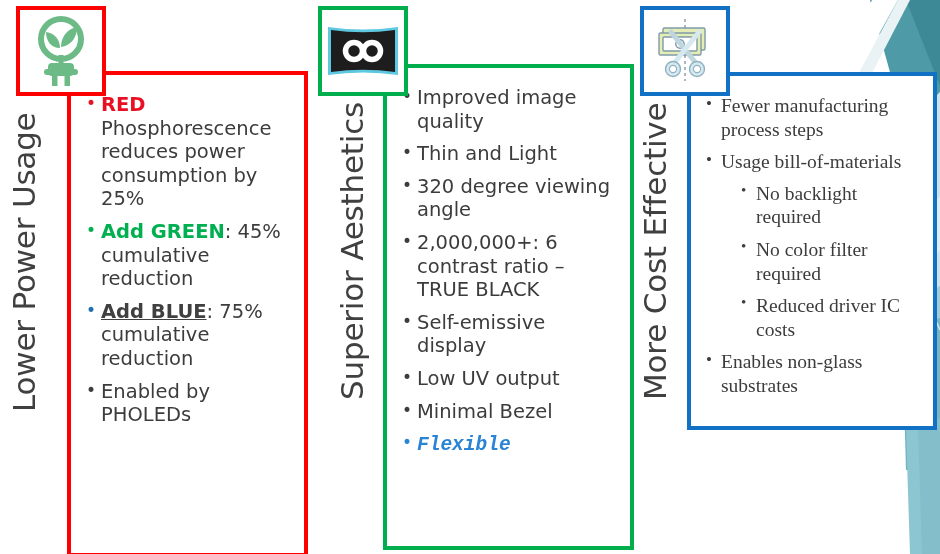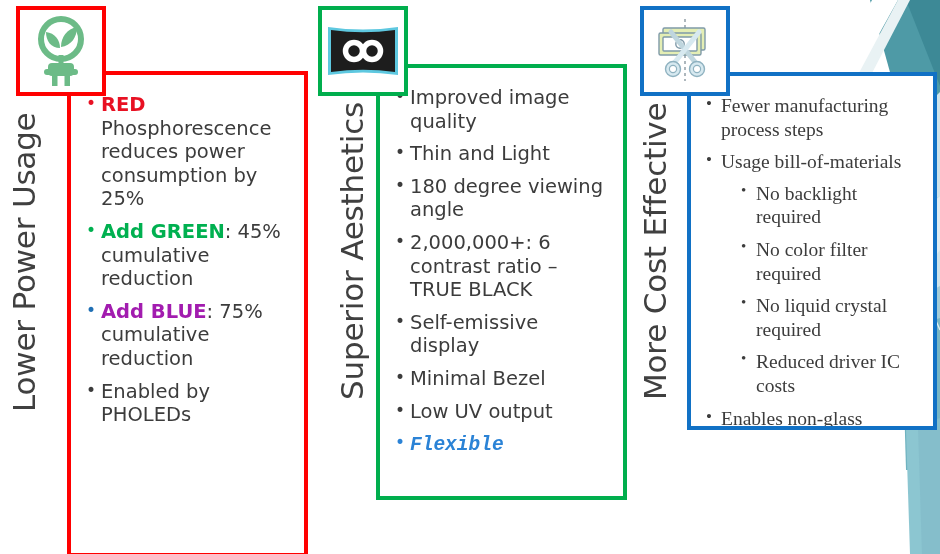--- a/index.html
+++ b/index.html
@@ -97,33 +97,33 @@
   ul.sub > li::before {
     content: "\2022";
     position: absolute; left: 0; top: -2px;
     font-size: 15px;
     color: #3c3c3c;
     line-height: 1.35;
   }
 
   .kw-red   { color: #e81123; font-weight: bold; }
   .kw-green { color: #00b050; font-weight: bold; margin-top: 12px; }
-  .kw-blue  { color: #a21caf; font-weight: bold; }
+  .kw-blue  { color: #404040; font-weight: bold; text-decoration: underline; }
   .flex-txt { color: #2b83d6; font-weight: bold; font-style: italic; font-family: Liberation Mono, monospace; }
 
   
   #col1 { left: 0; width: 320px; }
   #col1 .icon-box     { left: 16px; border-color: #ff0000; }
   #col1 .content-box  { left: 67px; top: 71px; width: 241px; height: 486px; border-color: #ff0000; }
   #col1 .vlabel       { left: 6px; top: 412px; }
 
   
   #col2 { left: 310px; width: 340px; }
   #col2 .icon-box     { left: 8px; border-color: #00ae4d; }
-  #col2 .content-box  { left: 66px; top: 64px; width: 251px; height: 436px; border-color: #00ae4d; }
+  #col2 .content-box  { left: 73px; top: 64px; width: 251px; height: 486px; border-color: #00ae4d; }
   #col2 .vlabel       { left: 24px; top: 400px; }
 
   
   #col3 { left: 635px; width: 305px; }
   #col3 .icon-box     { left: 5px; border-color: #1171c5; }
   #col3 .content-box  { left: 52px; top: 72px; width: 250px; height: 358px; border-color: #1171c5; font-family: Liberation Serif, serif; }
   #col3 .vlabel       { left: 2px; top: 400px; }
 
   .icon-svg { display: block; }
 </style>
@@ -189,25 +189,25 @@
       </svg>
     </div>
 
     <div class="vlabel">Superior Aesthetics</div>
 
     <div class="content-box">
       <div class="content-inner">
         <ul class="bl">
           <li><span>Improved image quality</span></li>
           <li><span>Thin and Light</span></li>
-          <li><span>180 degree viewing angle</span></li>
+          <li><span>320 degree viewing angle</span></li>
           <li><span>2,000,000+: 6 contrast ratio – TRUE BLACK</span></li>
           <li><span>Self-emissive display</span></li>
+          <li><span>Low UV output</span></li>
           <li><span>Minimal Bezel</span></li>
-          <li><span>Low UV output</span></li>
           <li class="b-flex"><span class="flex-txt">Flexible</span></li>
         </ul>
       </div>
     </div>
   </div>
 
   <div class="col" id="col3">
 
     <div class="icon-box">
       <svg class="icon-svg" width="72" height="72" viewBox="0 0 72 72">
@@ -232,21 +232,20 @@
     <div class="vlabel">More Cost Effective</div>
 
     <div class="content-box">
       <div class="content-inner">
         <ul class="bl">
           <li><span>Fewer manufacturing process steps</span></li>
           <li><span>Usage bill-of-materials</span>
             <ul class="sub">
               <li><span>No backlight required</span></li>
               <li><span>No color filter required</span></li>
-              <li><span>No liquid crystal required</span></li>
               <li><span>Reduced driver IC costs</span></li>
             </ul>
           </li>
           <li><span>Enables non-glass substrates</span></li>
         </ul>
       </div>
     </div>
   </div>
 
 </div>

